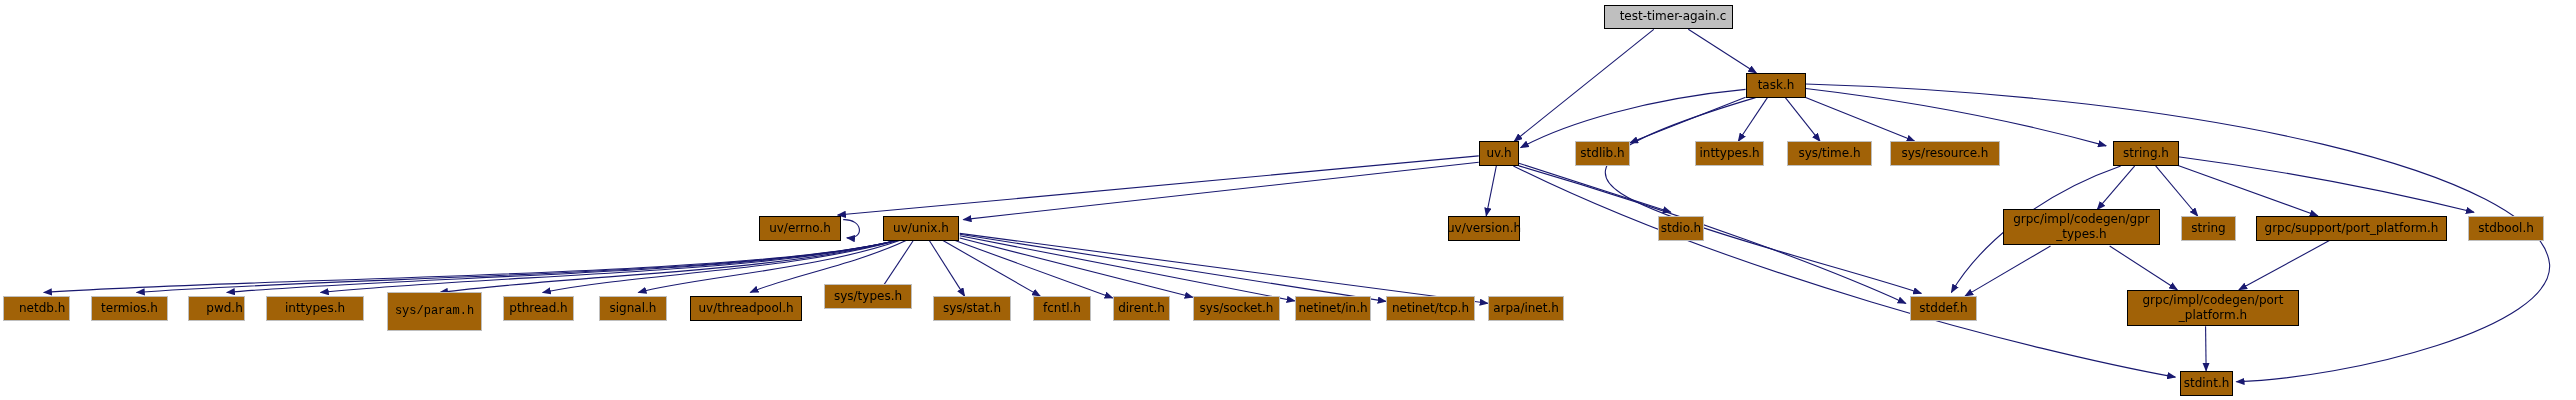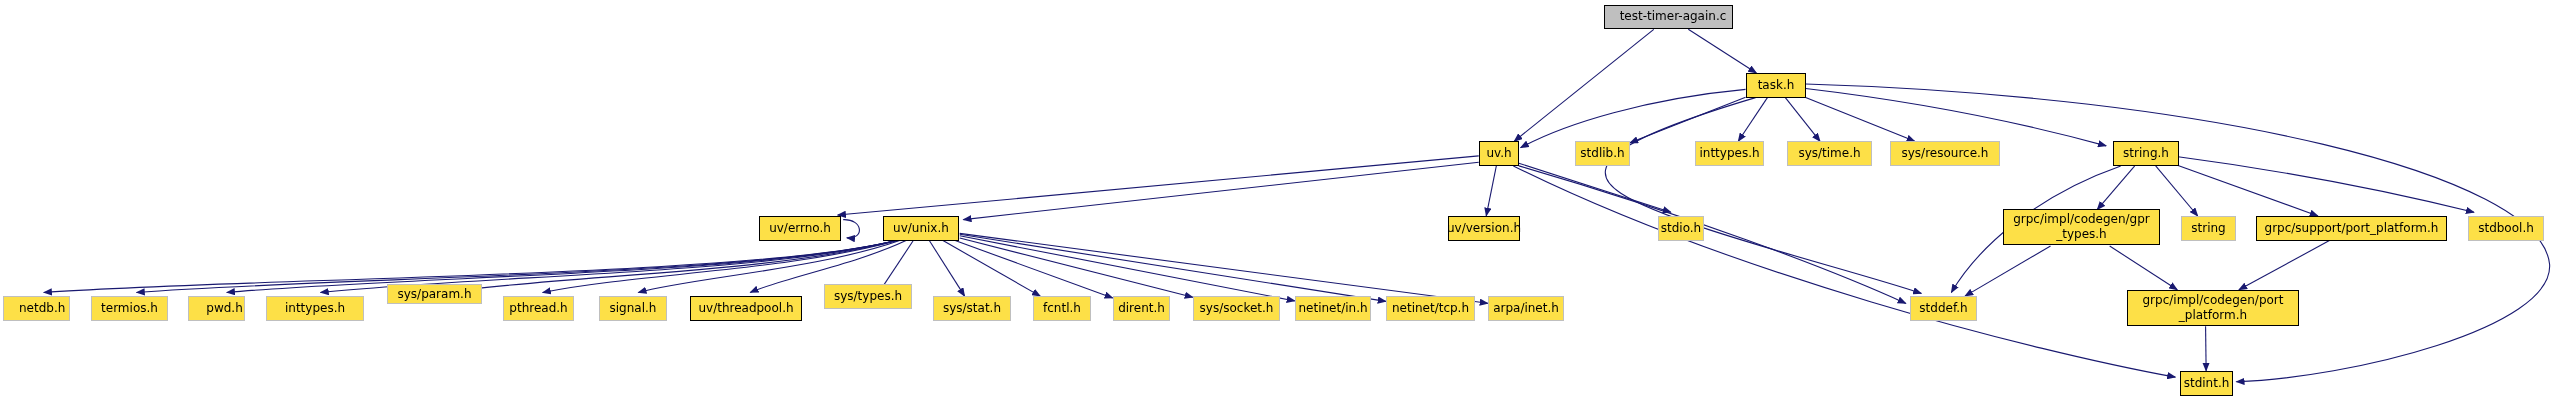--- a/index.html
+++ b/index.html
@@ -1,19 +1,19 @@
 <!DOCTYPE html>
 <html style="font-size:14.6px"><head>
 <meta charset="utf-8">
 <style>
   html,body{margin:0;padding:0;background:#ffffff;}
   #canvas{position:relative;width:2576px;height:401px;background:#ffffff;overflow:hidden;
           font-family:"DejaVu Sans","Liberation Sans",sans-serif;}
   #edges{position:absolute;left:0;top:0;width:2576px;height:401px;z-index:1;}
-  .node{position:absolute;z-index:2;background:#fde047;display:flex;align-items:center;justify-content:center;
+  .node{position:absolute;z-index:2;background:#a16207;display:flex;align-items:center;justify-content:center;
         font-size:12px;color:#000;white-space:pre-line;text-align:center;line-height:1.25;box-sizing:border-box;cursor:pointer;}
   .node.plain{border:0.9px solid #bfbfbf;}
   .node.doc{border:0.9px solid #000000;}
   .node.root{border:0.9px solid #000000;background:#bfbfbf;}
 </style>
 </head>
 <body>
 
 <div id="canvas">
   <svg id="edges" width="2576" height="401" viewBox="0 0 2829 440" xmlns="http://www.w3.org/2000/svg">
@@ -82,21 +82,21 @@
       <div class="node plain" style="left: 1658px; top: 216px; width: 46px; height: 24.6px;">stdio.h</div>
       <div class="node doc" style="left: 2003px; top: 209px; width: 157px; height: 36px;">grpc/impl/codegen/gpr
 _types.h</div>
       <div class="node plain" style="left: 2181px; top: 216px; width: 55px; height: 24.6px;">string</div>
       <div class="node doc" style="left: 2256px; top: 216px; width: 191px; height: 24.6px;">grpc/support/port_platform.h</div>
       <div class="node plain" style="left: 2468px; top: 216px; width: 76px; height: 24.6px;">stdbool.h</div>
       <div class="node plain" style="left: 2.7px; top: 296px; width: 67px; height: 24.6px; padding-left: 12px;">netdb.h</div>
       <div class="node plain" style="left: 91px; top: 296px; width: 77px; height: 24.6px;">termios.h</div>
       <div class="node plain" style="left: 188px; top: 296px; width: 57px; height: 24.6px; padding-left: 16px;">pwd.h</div>
       <div class="node plain" style="left: 266px; top: 296px; width: 98px; height: 24.6px;">inttypes.h</div>
-      <div class="node plain" style="left: 387px; top: 284px; width: 95px; height: 20px;">sys/param.h</div>
+      <div class="node plain" style="left: 387px; top: 292px; width: 95px; height: 39px; font-family: Liberation Mono, monospace;">sys/param.h</div>
       <div class="node plain" style="left: 503px; top: 296px; width: 71px; height: 24.6px;">pthread.h</div>
       <div class="node plain" style="left: 599px; top: 296px; width: 68px; height: 24.6px;">signal.h</div>
       <div class="node doc" style="left: 690px; top: 296px; width: 112px; height: 24.6px;">uv/threadpool.h</div>
       <div class="node plain" style="left: 824px; top: 284px; width: 88px; height: 24.6px;">sys/types.h</div>
       <div class="node plain" style="left: 933px; top: 296px; width: 78px; height: 24.6px;">sys/stat.h</div>
       <div class="node plain" style="left: 1033px; top: 296px; width: 58px; height: 24.6px;">fcntl.h</div>
       <div class="node plain" style="left: 1113px; top: 296px; width: 57px; height: 24.6px;">dirent.h</div>
       <div class="node plain" style="left: 1193px; top: 296px; width: 87px; height: 24.6px;">sys/socket.h</div>
       <div class="node plain" style="left: 1295px; top: 296px; width: 76px; height: 24.6px;">netinet/in.h</div>
       <div class="node plain" style="left: 1386px; top: 296px; width: 89px; height: 24.6px;">netinet/tcp.h</div>

